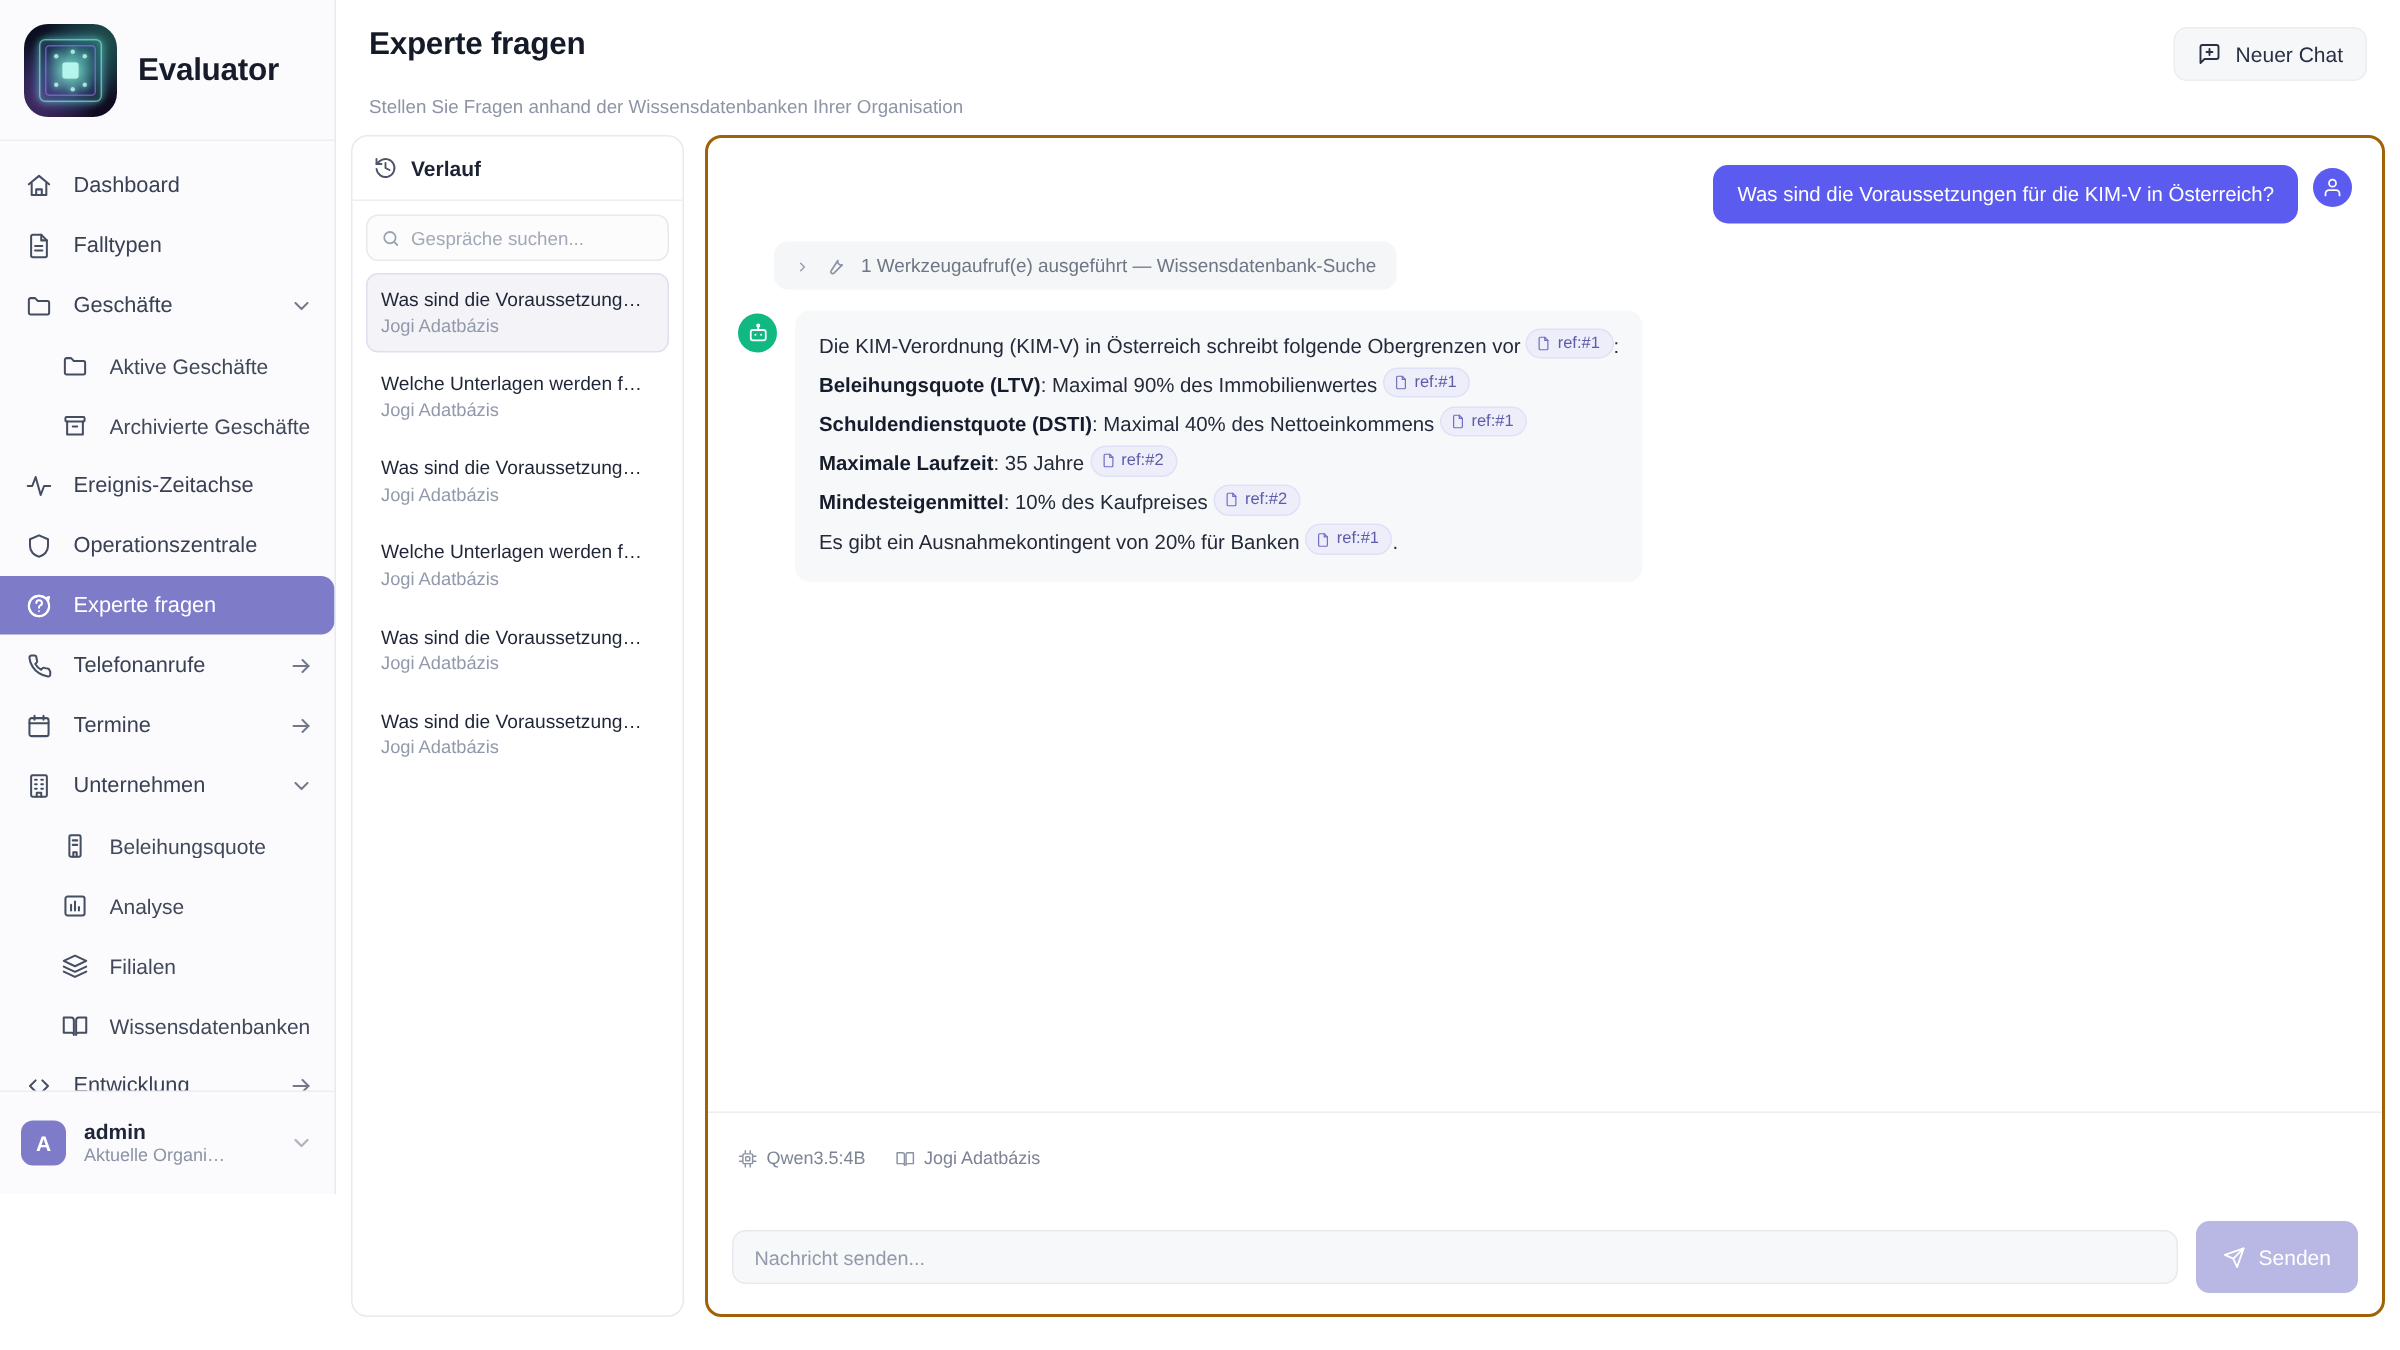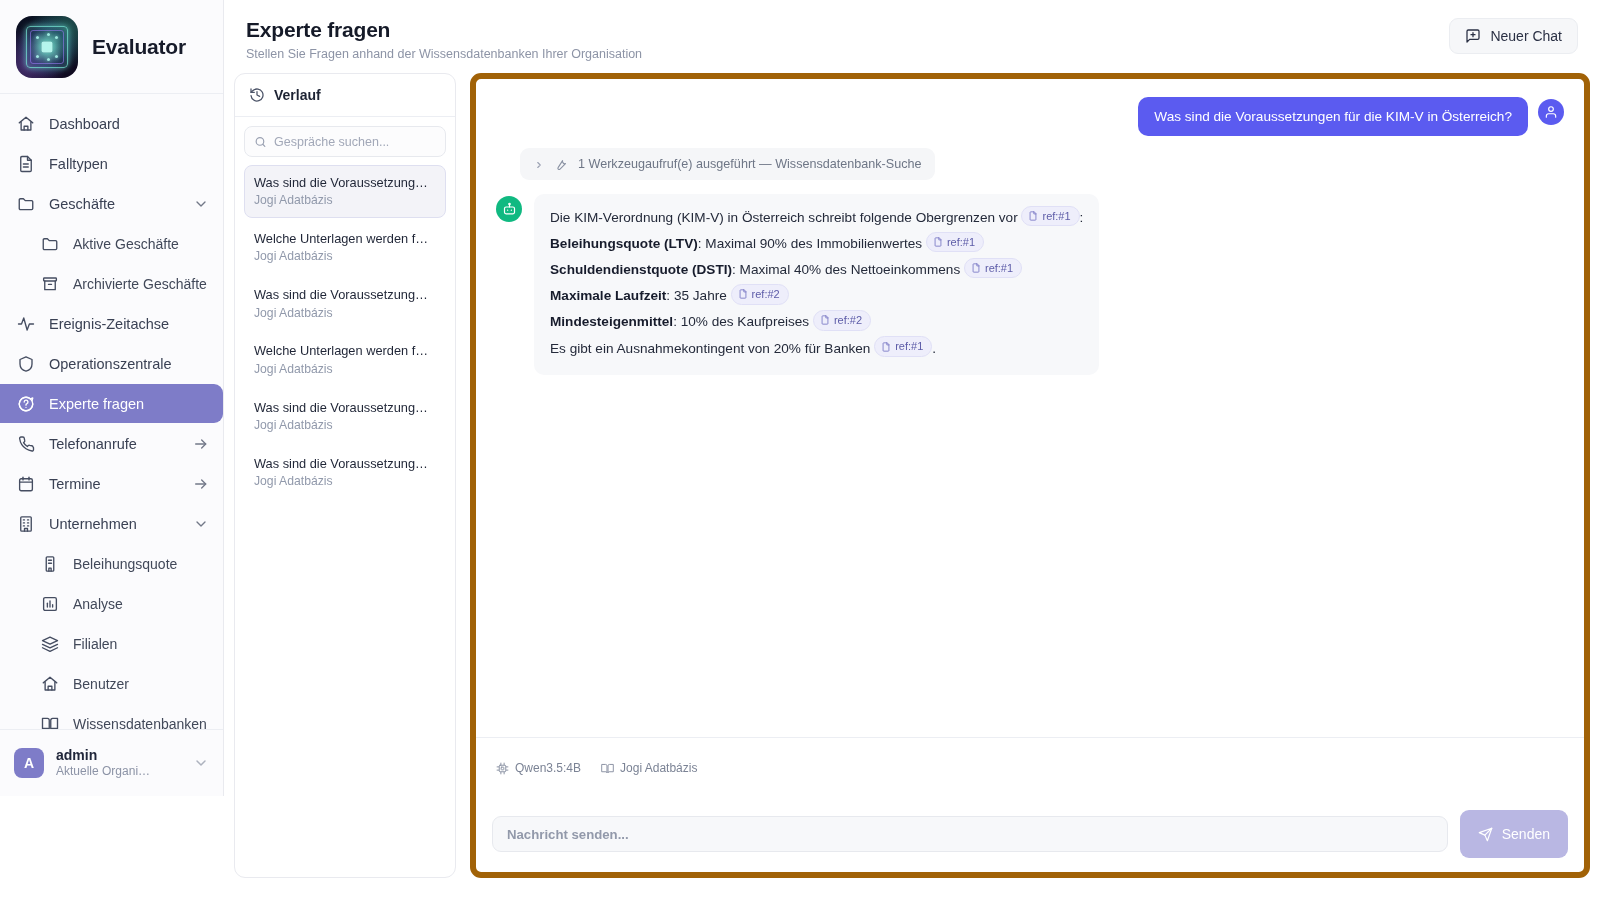--- a/index.html
+++ b/index.html
@@ -94,21 +94,21 @@
   .user-org { font-size: 12px; color: #8c93a6; line-height: 1.3; white-space: nowrap; overflow: hidden; text-overflow: ellipsis; }
   .user-box .chev { width: 16px; height: 16px; opacity: .6; flex: 0 0 16px; }
 
   
   .main { flex: 1 1 auto; display: flex; flex-direction: column; min-width: 0; background: #fff; }
   .page-head {
     padding: 18px 22px 12px 22px; display: flex; align-items: flex-start;
     justify-content: space-between; flex: 0 0 auto;
   }
   .page-title { font-size: 21px; font-weight: 700; color: #151a28; letter-spacing: -.2px; }
-  .page-sub { font-size: 12.5px; color: #8d94a6; margin-top: 5px; }
+  .page-sub { font-size: 12.5px; color: #8d94a6; margin-top: 22px; }
   .btn-new {
     display: inline-flex; align-items: center; gap: 9px;
     background: #f6f7f9; border: 1px solid #ebedf1;
     border-radius: 9px; padding: 9px 15px; font-size: 14px; color: #2a3044;
     cursor: pointer; white-space: nowrap;
   }
   .btn-new svg { width: 16px; height: 16px; display: block; }
 
   .content {
     flex: 1 1 auto; display: flex; gap: 14px;
@@ -147,21 +147,21 @@
   .conv.active { background: #f3f3f8; border-color: #dedff0; }
   .conv-title {
     font-size: 12.8px; color: #1f2536; line-height: 1.35;
     white-space: nowrap; overflow: hidden; text-overflow: ellipsis;
   }
   .conv-sub { font-size: 12.2px; color: #9199ab; margin-top: 2px; line-height: 1.3; }
 
   
   .chat {
     flex: 1 1 auto; min-width: 0;
-    background: #fff; border: 6px solid #a16207; border-radius: 11px;
+    background: #fff; border: 2px solid #a16207; border-radius: 11px;
     display: flex; flex-direction: column; overflow: hidden;
   }
   .messages { flex: 1 1 auto; padding: 18px 20px 10px 20px; overflow: hidden; }
 
   .row { display: flex; margin-bottom: 12px; }
   .row.user { justify-content: flex-end; align-items: flex-start; gap: 10px; }
   .bubble-user {
     background: #5b5bf0; color: #fff; font-size: 13.6px;
     padding: 10px 16px; border-radius: 10px; max-width: 640px; line-height: 1.4;
   }
@@ -211,21 +211,21 @@
   .meta-item { display: inline-flex; align-items: center; gap: 6px; }
   .meta-item svg { width: 13px; height: 13px; display: block; color: #8b92a3; }
 
   .composer {
     display: flex; align-items: center; gap: 12px;
     padding: 12px 16px 14px 16px; flex: 0 0 auto;
   }
   .msg-input {
     flex: 1 1 auto; height: 36px; border: 1px solid #e7e9ee; border-radius: 9px;
     background: #f7f8fa; padding: 0 14px; font-size: 13.2px; color: #2a3044;
-    font-family: inherit; outline: none; font-weight: bold;
+    font-family: inherit; outline: none;
   }
   .msg-input::placeholder { color: #9299aa; }
   .btn-send {
     display: inline-flex; align-items: center; gap: 9px;
     background: #b9b7e3; color: #fff; border: none; border-radius: 9px;
     padding: 0 18px; height: 48px; font-size: 14px; cursor: not-allowed;
     font-family: inherit; flex: 0 0 auto;
   }
   .btn-send svg { width: 15px; height: 15px; display: block; }
 </style>
@@ -405,30 +405,20 @@
         </div>
         <div class="nav-item sub">
           <span class="ic">
             <svg viewBox="0 0 24 24" fill="none" stroke="#454d61" stroke-width="1.8" stroke-linecap="round" stroke-linejoin="round">
               <polygon points="12 2.8 22 7.5 12 12.2 2 7.5"></polygon>
               <polyline points="2 12.5 12 17.2 22 12.5"></polyline>
               <polyline points="2 17 12 21.7 22 17"></polyline>
             </svg>
           </span>
           <span class="lbl">Filialen</span>
-        </div>
-        <div class="nav-item sub">
-          <span class="ic">
-            <svg viewBox="0 0 24 24" fill="none" stroke="#454d61" stroke-width="1.8" stroke-linecap="round" stroke-linejoin="round">
-              <path d="M3 10.5 12 3l9 7.5"></path>
-              <path d="M5.5 9.5V20h13V9.5"></path>
-              <path d="M9.5 20v-5h5v5"></path>
-            </svg>
-          </span>
-          <span class="lbl">Benutzer</span>
         </div>
         <div class="nav-item sub">
           <span class="ic">
             <svg viewBox="0 0 24 24" fill="none" stroke="#454d61" stroke-width="1.8" stroke-linecap="round" stroke-linejoin="round">
               <path d="M2 4.5h6.5A2.5 2.5 0 0 1 11 7v13a2 2 0 0 0-2-2H2z"></path>
               <path d="M22 4.5h-6.5A2.5 2.5 0 0 0 13 7v13a2 2 0 0 1 2-2h7z"></path>
             </svg>
           </span>
           <span class="lbl">Wissensdatenbanken</span>
         </div>

